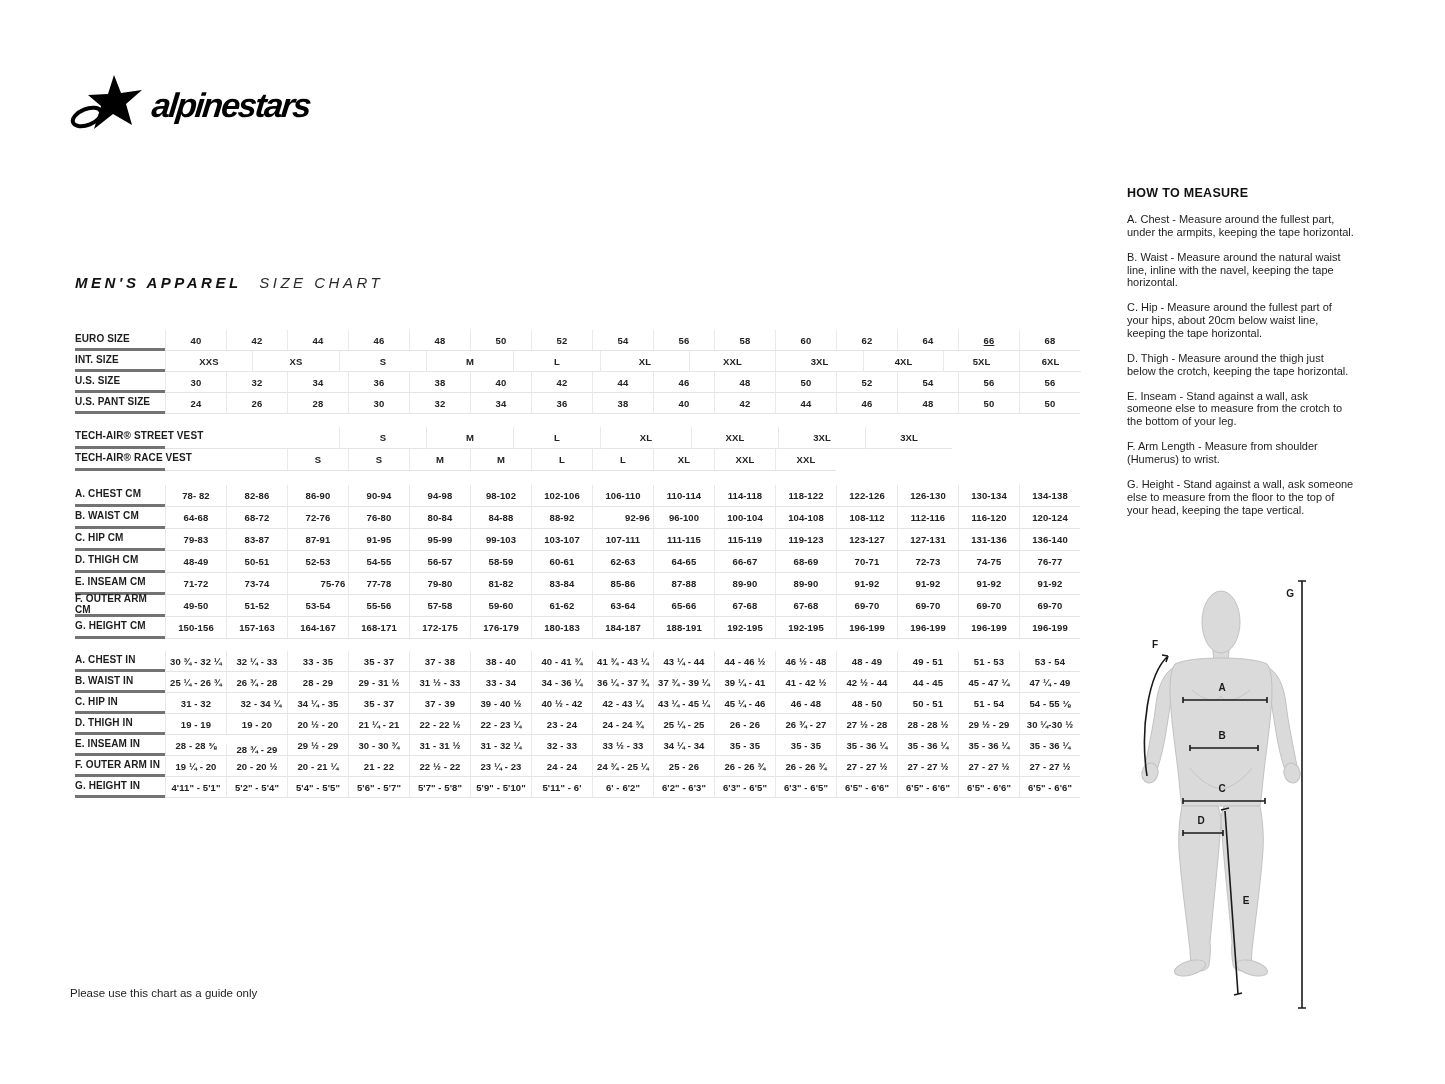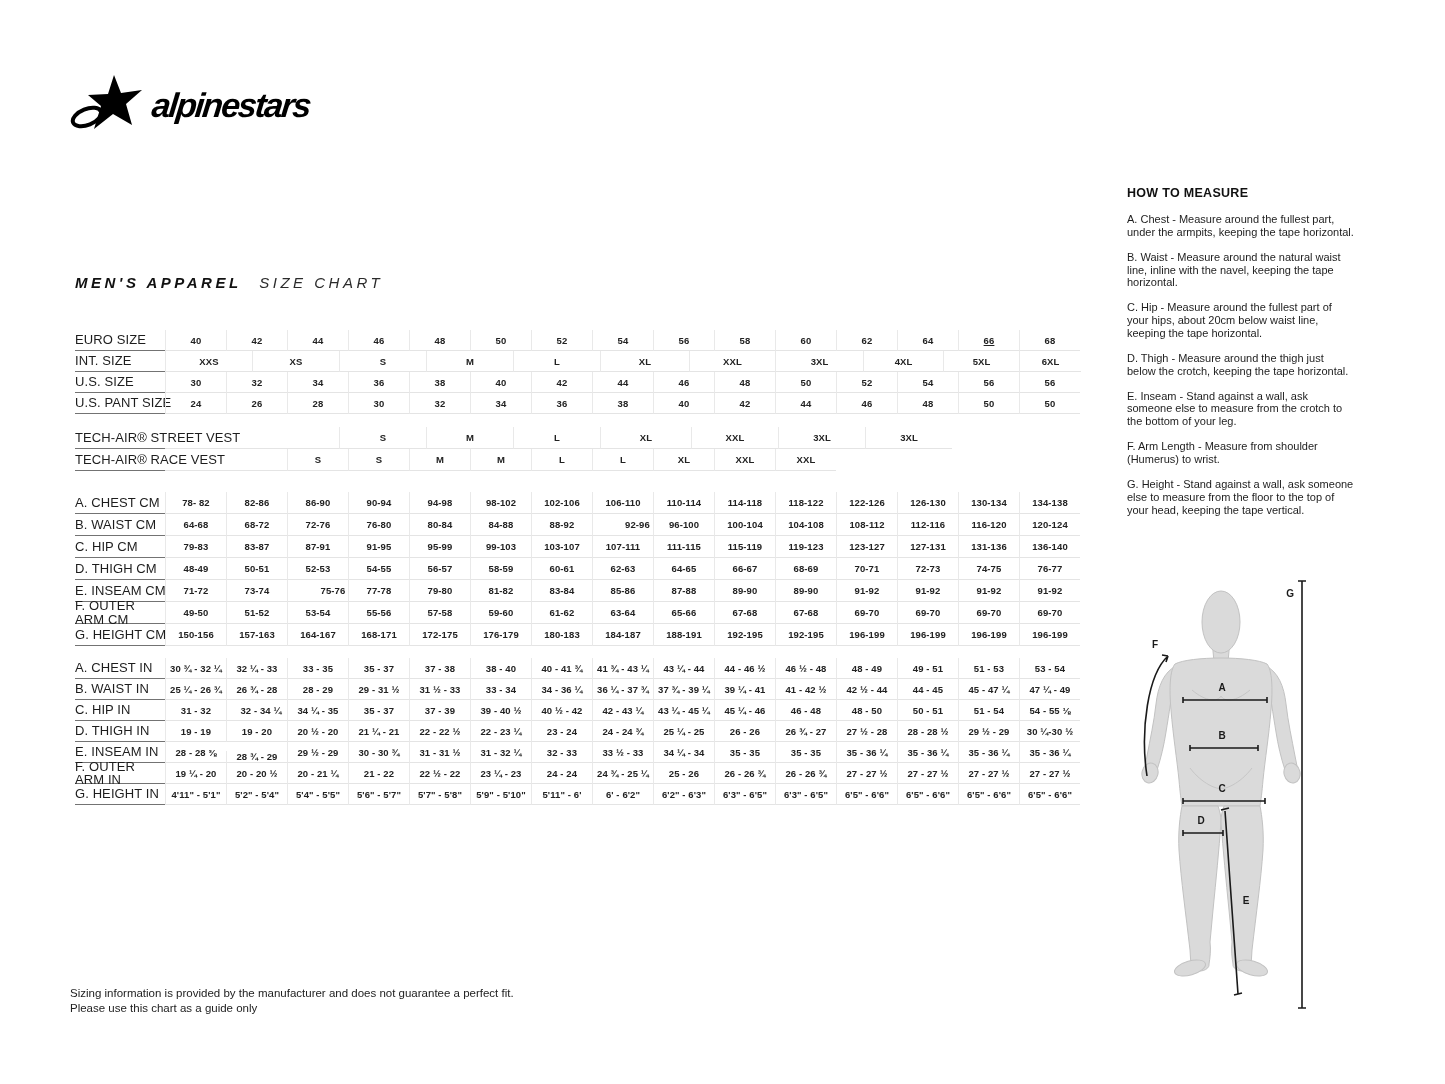--- a/index.html
+++ b/index.html
@@ -17,26 +17,26 @@
   }
   
   .title { position:absolute; left:75px; top:274px; font-style:italic; font-size:15px; letter-spacing:3.5px; white-space:nowrap; }
   .title .t-bold { font-weight:bold; color:#111; }
   .title .t-light { font-weight:normal; color:#2b2b2b; margin-left:10px; }
   
   .size-table { position:absolute; left:75px; top:330px; width:1007px; }
   .trow { display:flex; align-items:stretch; height:21px; }
   .trow.vest, .trow.cm { height:22px; }
   .trow.gap-13 { margin-top:13px; }
-  .trow.gap-11 { margin-top:21px; }
+  .trow.gap-11 { margin-top:14px; }
   .trow.gap-9  { margin-top:12px; }
   .tlabel {
     width:90px; flex:none; display:flex; align-items:center;
-    font-weight:normal; font-size:13px; letter-spacing:0.1px; white-space:nowrap;
-    border-bottom:1px solid #737373; line-height:1.02; overflow:visible;
+    font-weight:bold; font-size:10px; letter-spacing:0.1px; white-space:nowrap;
+    border-bottom:3px solid #737373; line-height:1.02; overflow:visible;
   }
   .trow.wrap .tlabel { white-space:normal; }
   .tcell {
     flex:none; display:flex; align-items:center; justify-content:center;
     font-weight:bold; font-size:9.5px; letter-spacing:0.1px; white-space:nowrap;
     border-bottom:1px solid #e4e4e4; border-left:1px solid #e9e9e9; color:#222;
   }
   .tcell.empty { border-left:none; background:transparent; }
   .tcell.tail { border-bottom:none; border-left:none; }
   
@@ -474,17 +474,16 @@
         <text x="92" y="222" text-anchor="middle">C</text>
         <text x="71" y="254" text-anchor="middle">D</text>
         <text x="116" y="334" text-anchor="middle">E</text>
         <text x="25" y="78" text-anchor="middle">F</text>
         <text x="164" y="27" text-anchor="end">G</text>
       </g>
     </svg>
   </div>
 
   <div class="footer">
-    <div>Sizing information is provided by the manufacturer and does not guarantee a perfect fit.</div>
     <div>Please use this chart as a guide only</div>
   </div>
 
 </div>
 
 </body></html>

